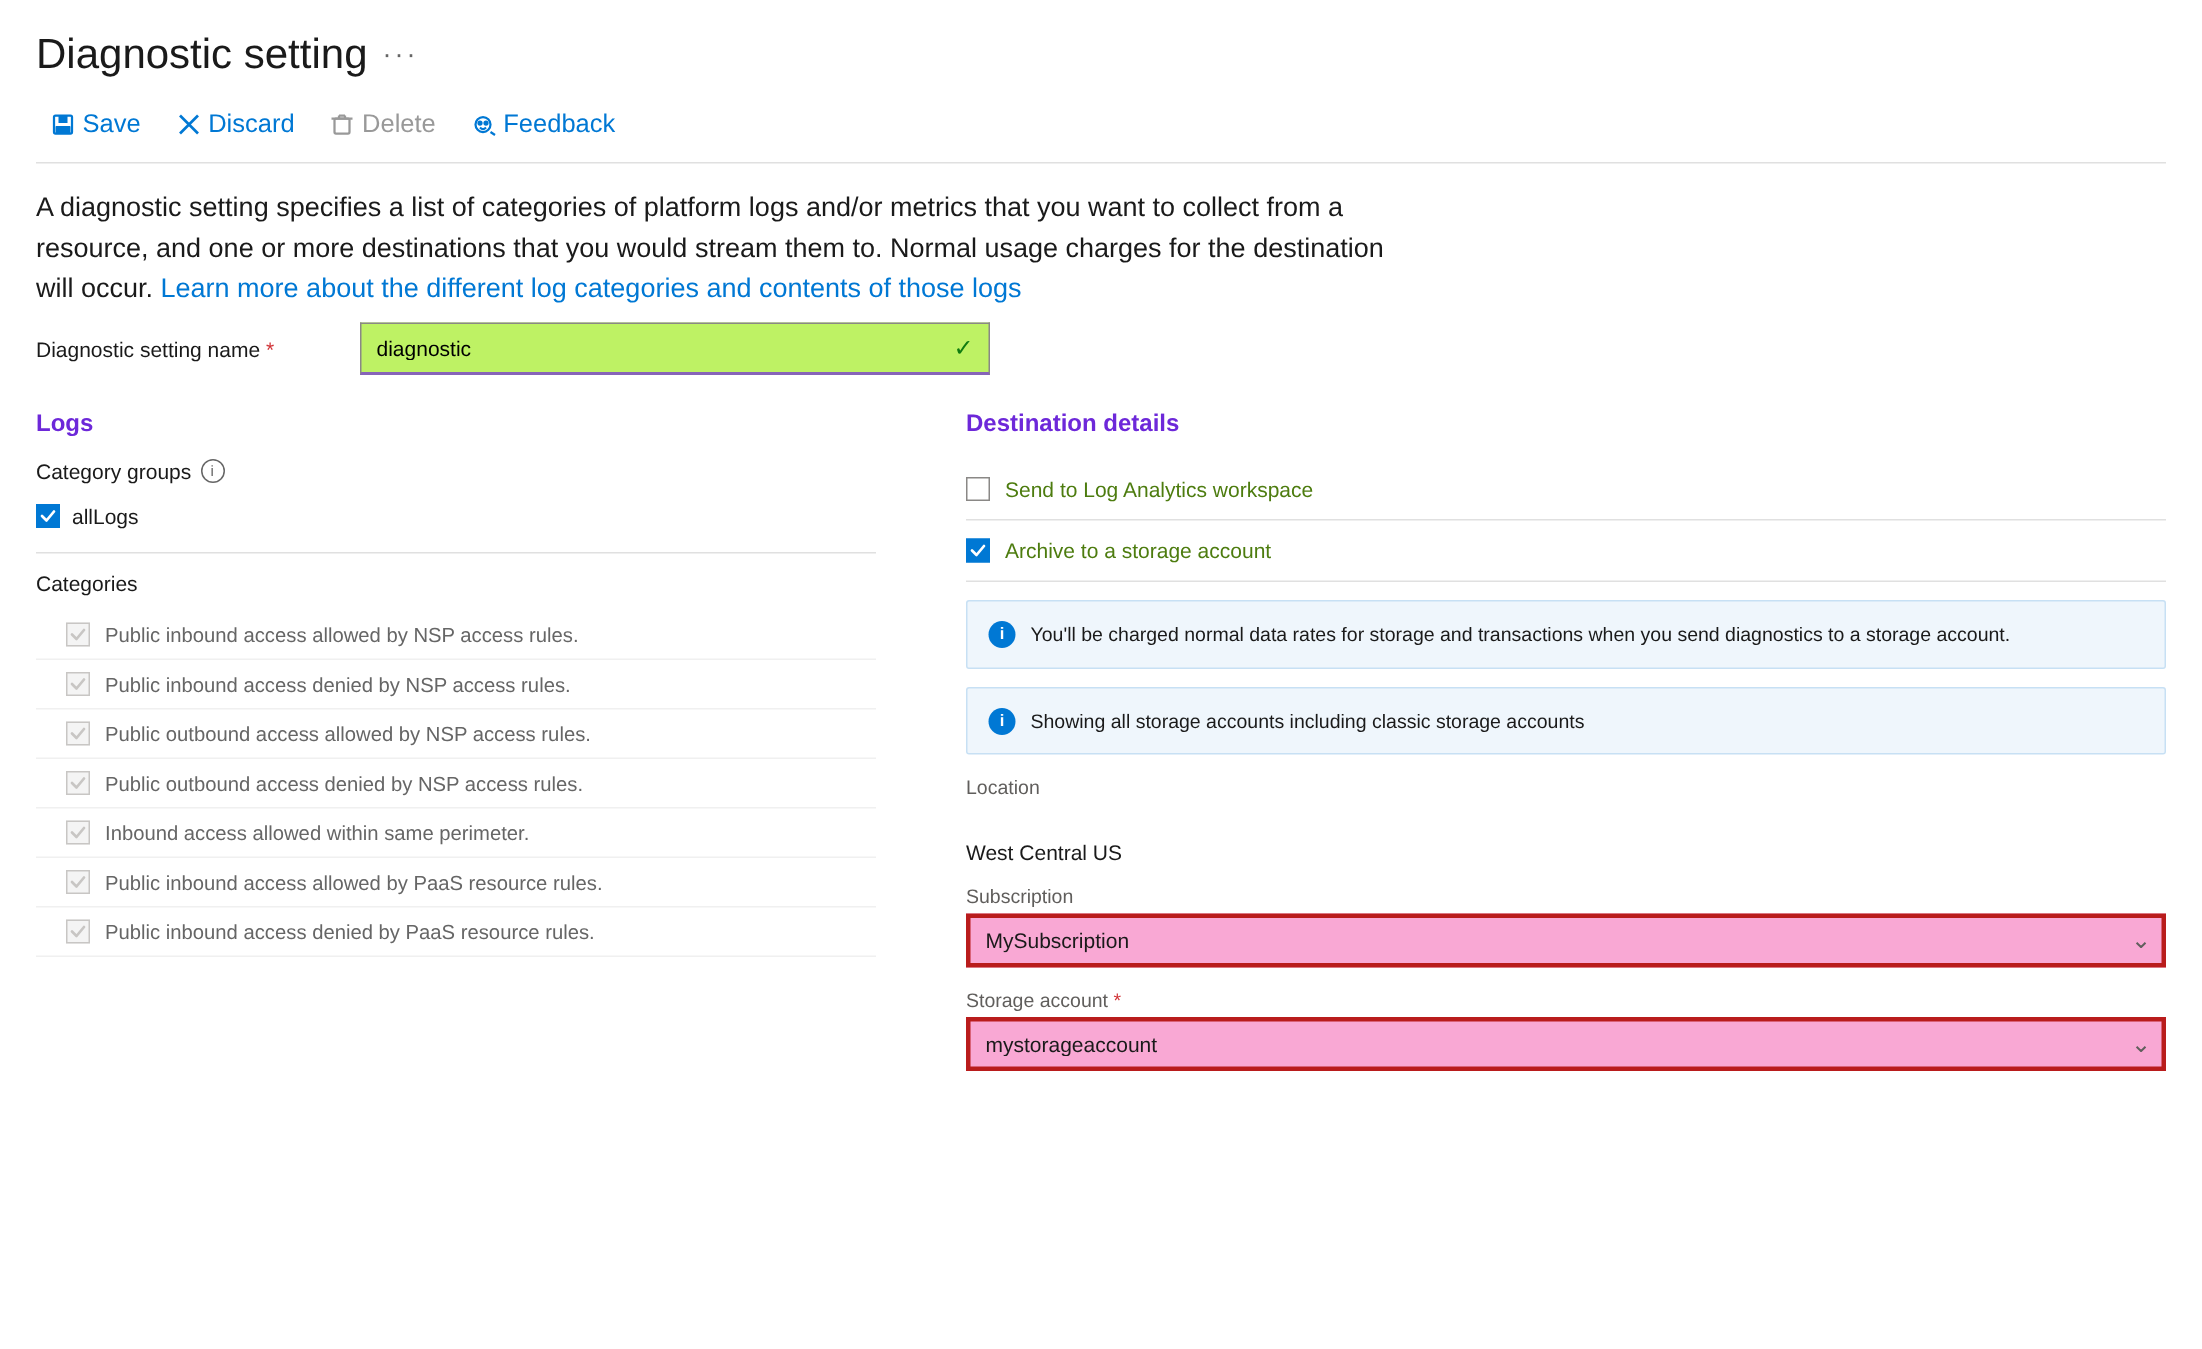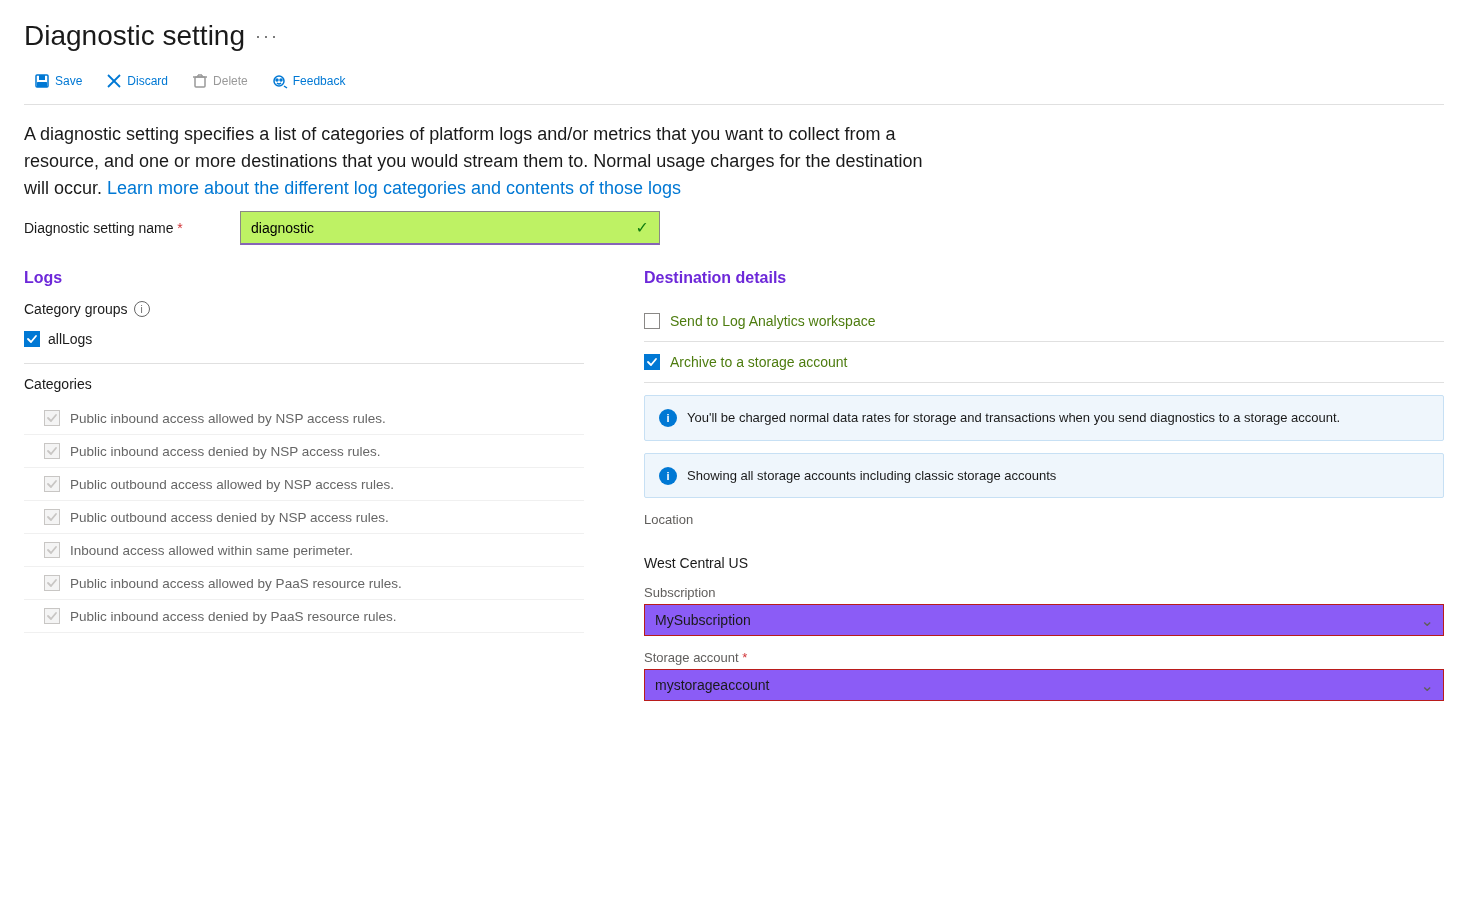--- a/index.html
+++ b/index.html
@@ -33,21 +33,21 @@
       margin-bottom: 16px;
     }
     .toolbar-btn {
       display: flex;
       align-items: center;
       gap: 5px;
       padding: 5px 10px;
       background: none;
       border: none;
       cursor: pointer;
-      font-size: 12px;
+      font-size: 17px;
       color: #0078d4;
     }
     .toolbar-btn.disabled { color: #999; cursor: default; }
     .toolbar-icon {
       width: 16px;
       height: 16px;
       display: inline-flex;
       align-items: center;
       justify-content: center;
     }
@@ -234,25 +234,25 @@
       color: #1a1a1a;
       margin-bottom: 14px;
       margin-top: 28px;
     }
     .select-wrapper {
       position: relative;
       margin-bottom: 14px;
     }
     .select-wrapper select {
       width: 100%;
-      border: 1px solid #b91c1c;
+      border: 3px solid #b91c1c;
       padding: 7px 30px 7px 10px;
       font-size: 14px;
       color: #1a1a1a;
-      background: #8b5cf6;
+      background: #f9a8d4;
       cursor: pointer;
       outline: none;
       -webkit-appearance: none;
       appearance: none;
     }
     .select-wrapper::after {
       content: '⌄';
       position: absolute;
       right: 10px;
       top: 50%;

